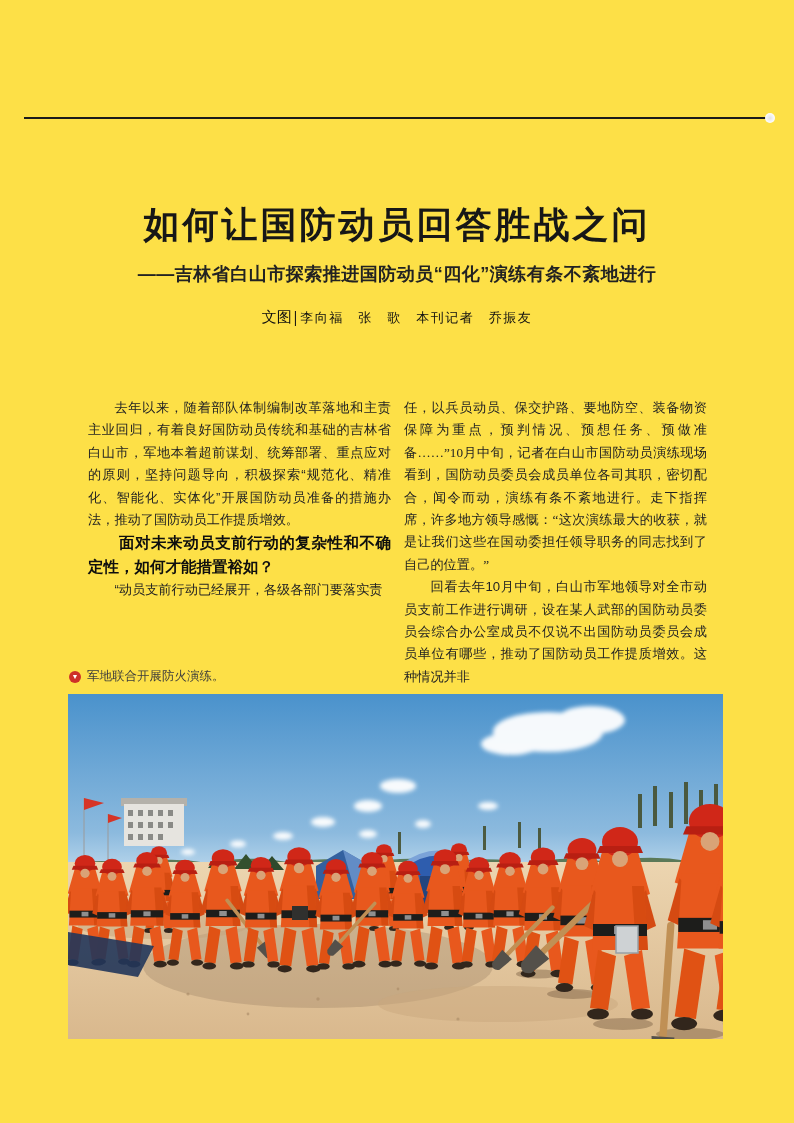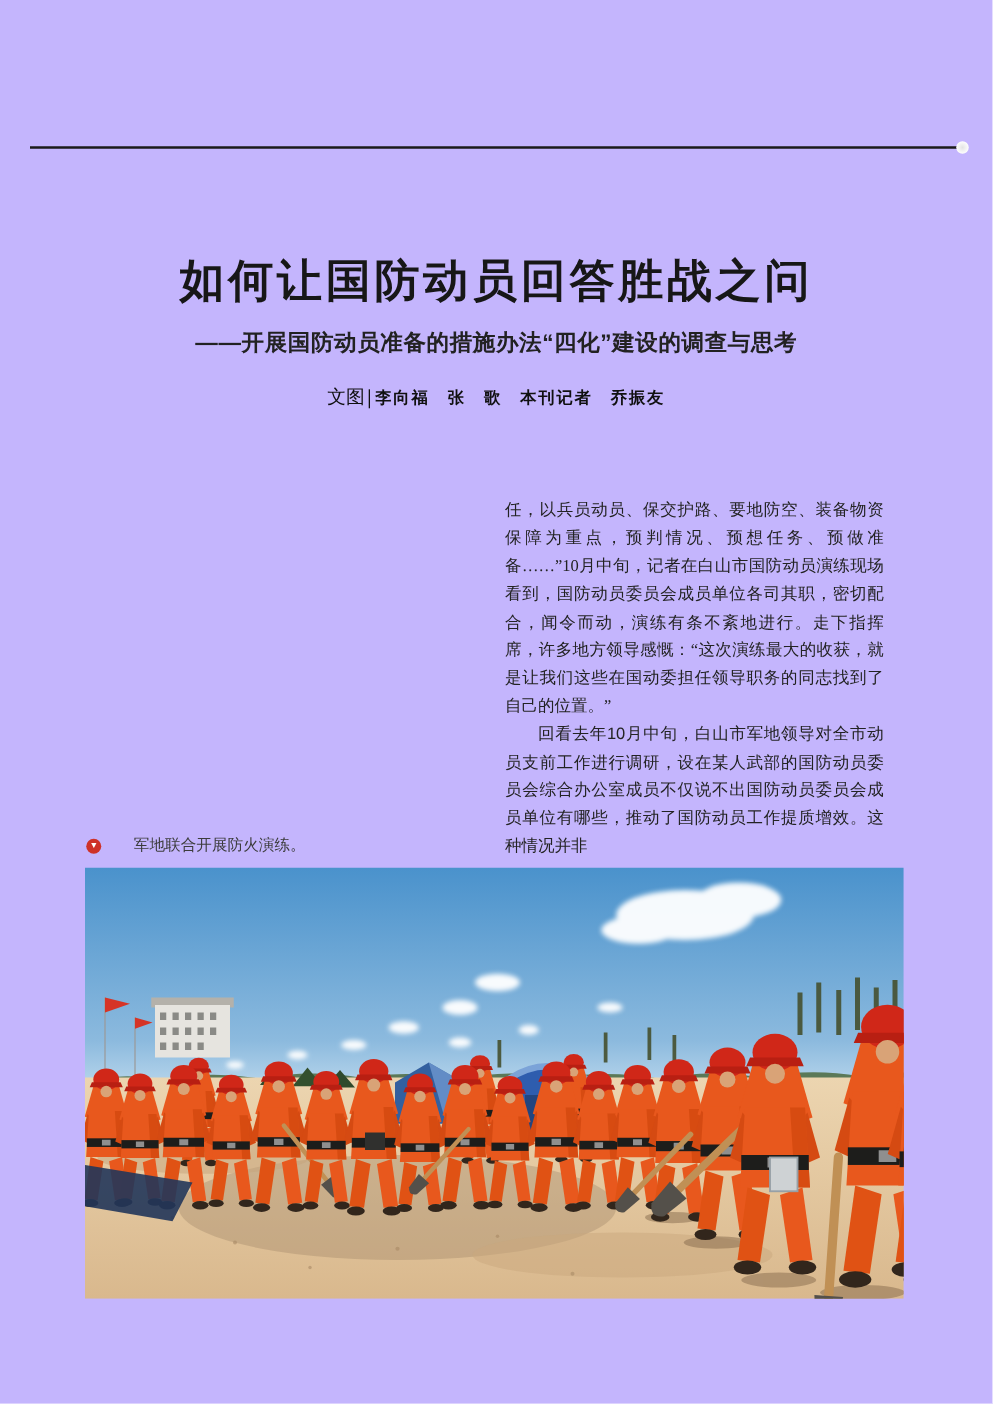--- a/index.html
+++ b/index.html
@@ -1,56 +1,61 @@
 <!DOCTYPE html>
 <html><head>
 <meta charset="utf-8">
 <style>
   html,body{margin:0;padding:0;background:#ffffff;}
-  .page{position:relative;width:794px;height:1123px;background:#c4b5fd;overflow:hidden;
+  .page{position:relative;width:794px;height:1123px;background:#fde047;overflow:hidden;
         font-family:"Liberation Sans","DejaVu Sans",sans-serif;color:#1c1c1c;}
   .topline{position:absolute;left:24px;top:117px;width:744px;height:2px;background:#1b1b1b;}
   .ornament{position:absolute;left:765px;top:113px;width:10px;height:10px;border-radius:50%;
         background:radial-gradient(circle,#e4e4e4 0%,#ffffff 75%);}
   .title{position:absolute;left:0;top:201px;width:100%;text-align:center;
         font-size:36px;font-weight:bold;letter-spacing:3px;color:#171717;white-space:nowrap;}
   .subtitle{position:absolute;left:0;top:262px;width:100%;text-align:center;
         font-size:18px;font-weight:600;letter-spacing:0.5px;color:#222;white-space:nowrap;}
   .byline{position:absolute;left:0;top:308px;width:100%;text-align:center;font-size:13px;color:#101010;}
   .byline .prefix{font-family:"Liberation Serif","DejaVu Serif",serif;font-size:15px;}
   .byline .sep{display:inline-block;margin:0 3px 0 2px;font-weight:400;transform:scaleY(1.25);}
-  .byline .authors{font-weight:bold;letter-spacing:1.5px;margin-top:44px;}
+  .byline .authors{font-weight:normal;letter-spacing:1.5px;margin-top:44px;}
   .col{position:absolute;top:397px;width:303px;font-size:13.2px;line-height:22.4px;
         text-align:justify;color:#232323;}
   .col-left{left:88px;} .col-right{left:404px;}
   .col p{margin:0;text-indent:2em;}
   .col p.noindent{text-indent:0;font-family:Liberation Serif, serif;}
   .subhead{margin:12px 0 10px;font-weight:bold;font-size:15.5px;line-height:24px;
         color:#0e0e0e;text-indent:2em;text-align:justify;}
-  .caption{position:absolute;left:69px;top:668px;display:flex;align-items:center;gap:26px;
+  .caption{position:absolute;left:69px;top:668px;display:flex;align-items:center;gap:6px;
         font-size:12.5px;color:#3c3c3c;}
   .cap-icon{flex:0 0 auto;width:12px;height:12px;border-radius:50%;background:#ce3128;color:#fff;
         font-size:7px;line-height:12px;text-align:center;}
   .photo{position:absolute;left:68px;top:694px;width:655px;height:345px;display:block;}
 </style>
 </head>
 <body>
 
 <div class="page">
 
   <div class="topline"></div>
   <div class="ornament"></div>
 
   <div class="title">如何让国防动员回答胜战之问</div>
-  <div class="subtitle">——开展国防动员准备的措施办法“四化”建设的调查与思考</div>
+  <div class="subtitle">——吉林省白山市探索推进国防动员“四化”演练有条不紊地进行</div>
 
   <div class="byline">
     <span class="prefix">文图</span><span class="sep">|</span><span class="authors">李向福　张　歌　本刊记者　乔振友</span>
   </div>
 
+  <div class="col col-left">
+    <p>去年以来，随着部队体制编制改革落地和主责主业回归，有着良好国防动员传统和基础的吉林省白山市，军地本着超前谋划、统筹部署、重点应对的原则，坚持问题导向，积极探索“规范化、精准化、智能化、实体化”开展国防动员准备的措施办法，推动了国防动员工作提质增效。</p>
+    <p class="subhead">面对未来动员支前行动的复杂性和不确定性，如何才能措置裕如？</p>
+    <p>“动员支前行动已经展开，各级各部门要落实责</p>
+  </div>
 
   <div class="col col-right">
     <p class="noindent">任，以兵员动员、保交护路、要地防空、装备物资保障为重点，预判情况、预想任务、预做准备……”10月中旬，记者在白山市国防动员演练现场看到，国防动员委员会成员单位各司其职，密切配合，闻令而动，演练有条不紊地进行。走下指挥席，许多地方领导感慨：“这次演练最大的收获，就是让我们这些在国动委担任领导职务的同志找到了自己的位置。”</p>
     <p>回看去年10月中旬，白山市军地领导对全市动员支前工作进行调研，设在某人武部的国防动员委员会综合办公室成员不仅说不出国防动员委员会成员单位有哪些，推动了国防动员工作提质增效。这种情况并非</p>
   </div>
 
   <div class="caption">
     <span class="cap-icon">▼</span>
     <span>军地联合开展防火演练。</span>
   </div>

